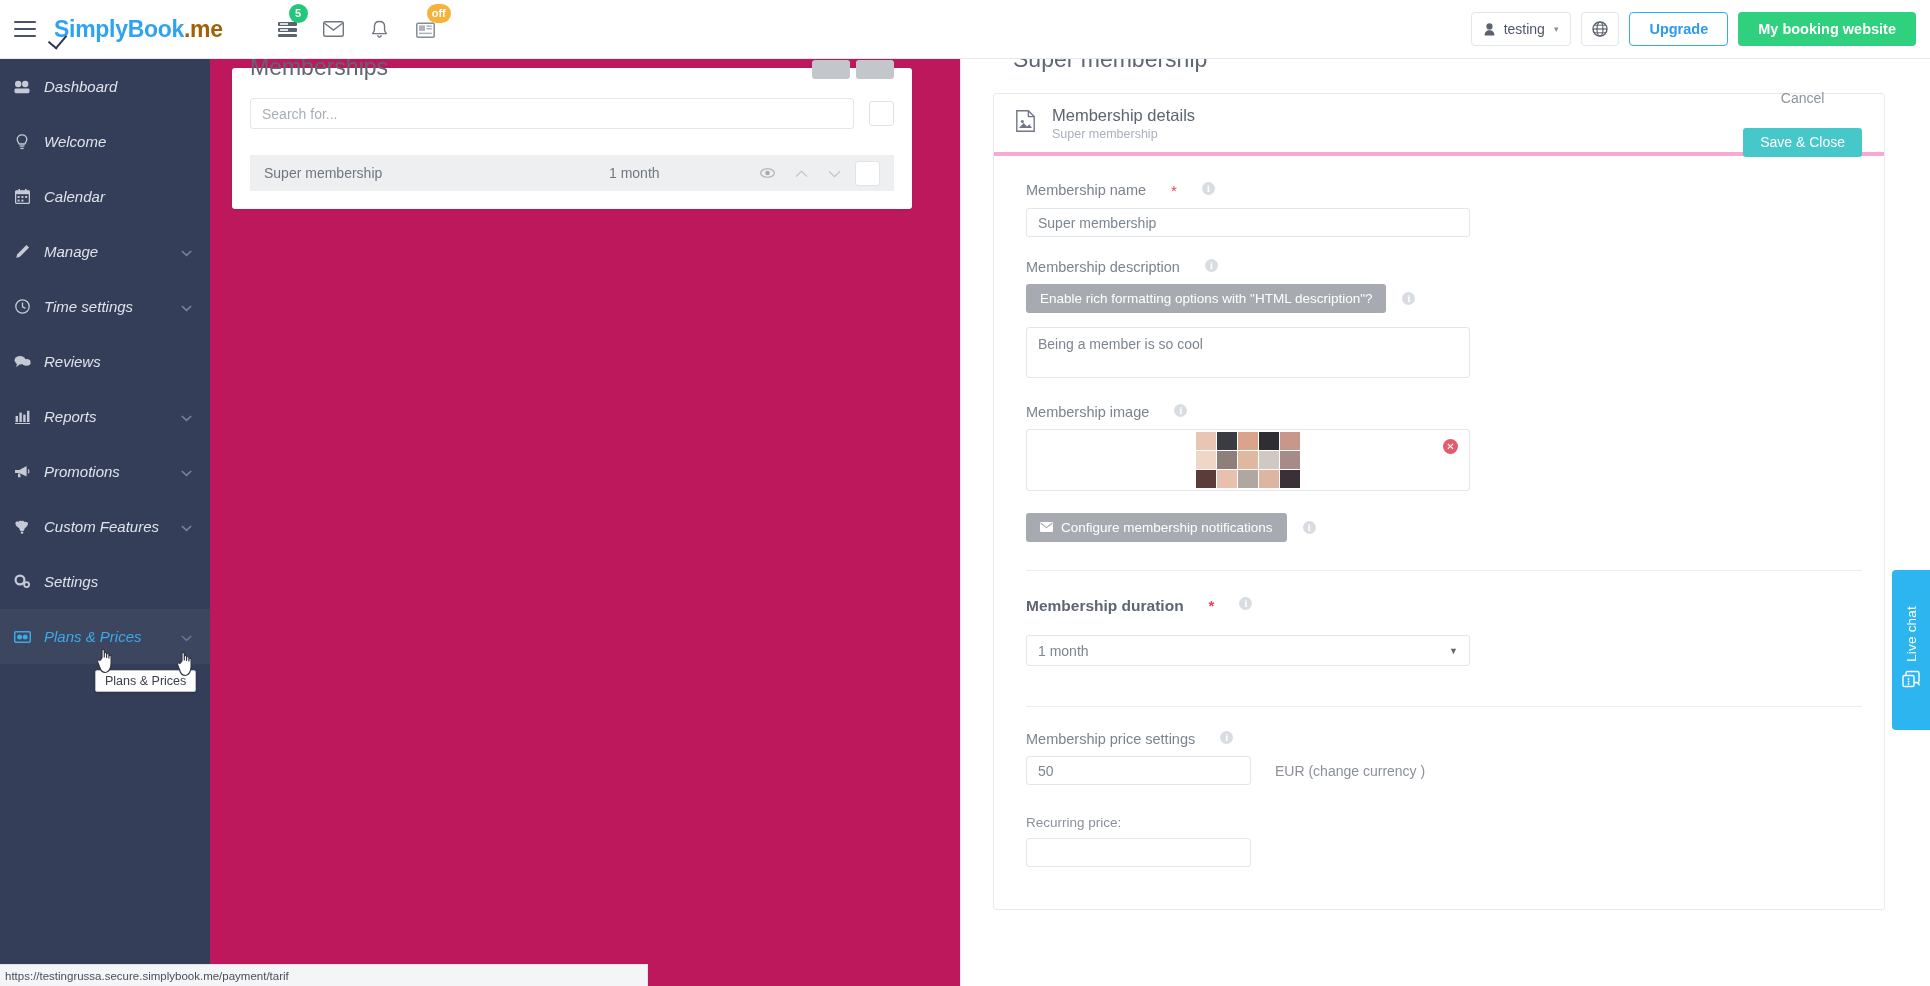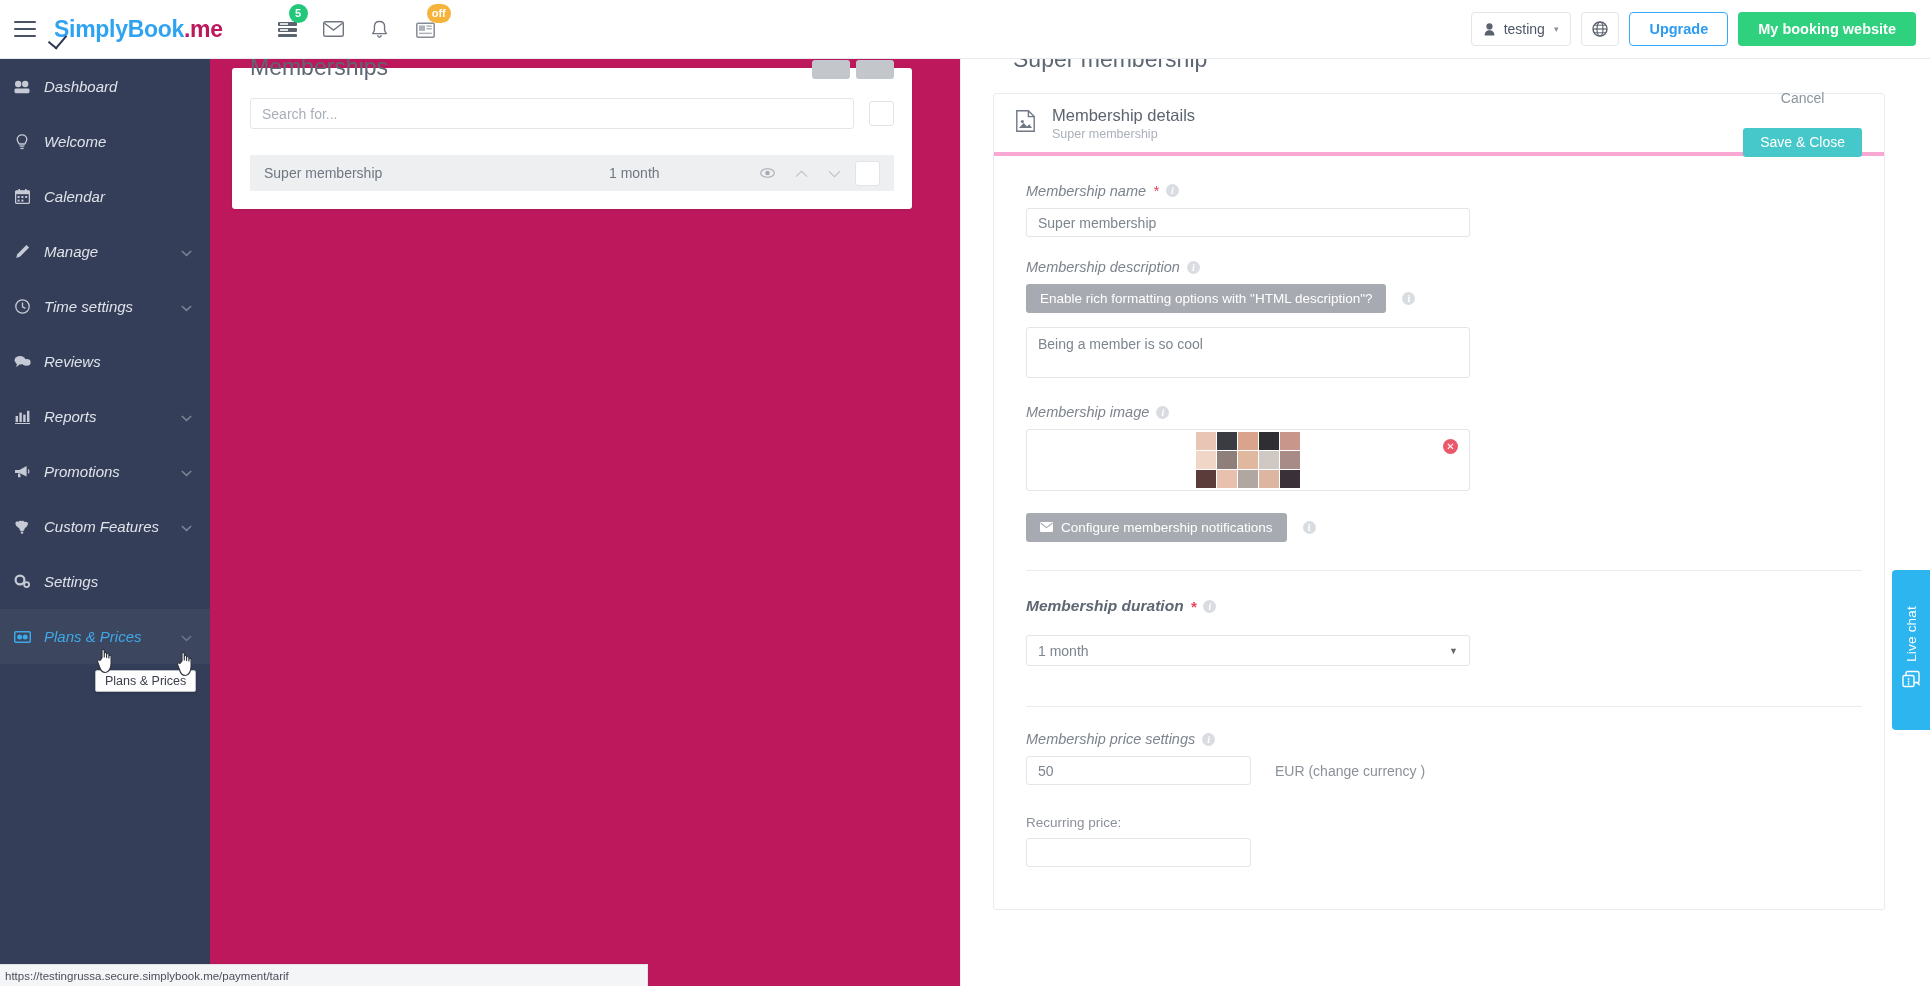--- a/index.html
+++ b/index.html
@@ -16,21 +16,21 @@
     position: absolute; top: 0; left: 0; width: 1930px; height: 59px;
     background: #ffffff; border-bottom: 1px solid #e6e9ed;
     display: flex; align-items: center; z-index: 40;
   }
   .burger { width: 22px; height: 16px; margin-left: 14px; margin-right: 18px;
     display: flex; flex-direction: column; justify-content: space-between; cursor: pointer; }
   .burger span { display: block; height: 2px; background: #4a5265; border-radius: 1px; }
 
   .brand { font-size: 23px; font-weight: bold; letter-spacing: -.3px; display:flex; align-items:center;}
   .brand .b1 { color: #2ea3f2; }
-  .brand .b2 { color: #be185d; }
+  .brand .b2 { color: #a16207; }
   .brand .check { position: relative; display:inline-block; width: 0; }
   .brand .check::after {
     content: ""; position: absolute; left: -17px; top: 2px;
     width: 9px; height: 15px; border: solid #2b3650;
     border-width: 0 2.5px 2.5px 0; transform: rotate(40deg);
   }
 
   .hdr-icons { display: flex; align-items: center; margin-left: 42px; height: 59px; }
   .hdr-ico {
     position: relative; width: 46px; height: 59px;
@@ -146,21 +146,21 @@
   .dc-head .htxt p { font-size: 12.5px; color: #aab0ba; margin-top: 2px; }
   .dc-head .hact { margin-left: auto; display: flex; align-items: center; gap: 22px; flex-direction: column; }
   .lnk-cancel { font-size: 14px; color: #8d949e; cursor: pointer; }
   .btn-save {
     background: #46c7ca; color: #fff; font-size: 14px; border: none; border-radius: 3px;
     height: 29px; padding: 0 17px; cursor: pointer; font-family: "Liberation Sans", sans-serif;
   }
 
   .dc-body { padding: 26px 22px 20px 32px; }
   .fgroup { margin-bottom: 22px; }
-  .flabel { font-size: 14.5px; color: #7c838d; display: flex; align-items: center; gap: 7px; margin-bottom: 9px; font-style: italic; }
+  .flabel { font-size: 14.5px; color: #7c838d; display: flex; gap: 25px; margin-bottom: 9px; }
   .flabel.bold { font-weight: bold; color: #5d6672; font-size: 15.5px; }
   .req { color: #e8445a; font-size: 15px; }
   .infoi {
     width: 13px; height: 13px; border-radius: 50%; background: #d9dde2; color: #fff;
     font-size: 10px; font-weight: bold; display: inline-flex; align-items: center;
     justify-content: center; cursor: pointer; font-family: "Liberation Serif", serif;
   }
   .ftext {
     width: 444px; height: 29px; border: 1px solid #e2e5e9; border-radius: 3px;
     padding: 0 11px; font-size: 14px; color: #7d858f; outline: none; background: #fff;

